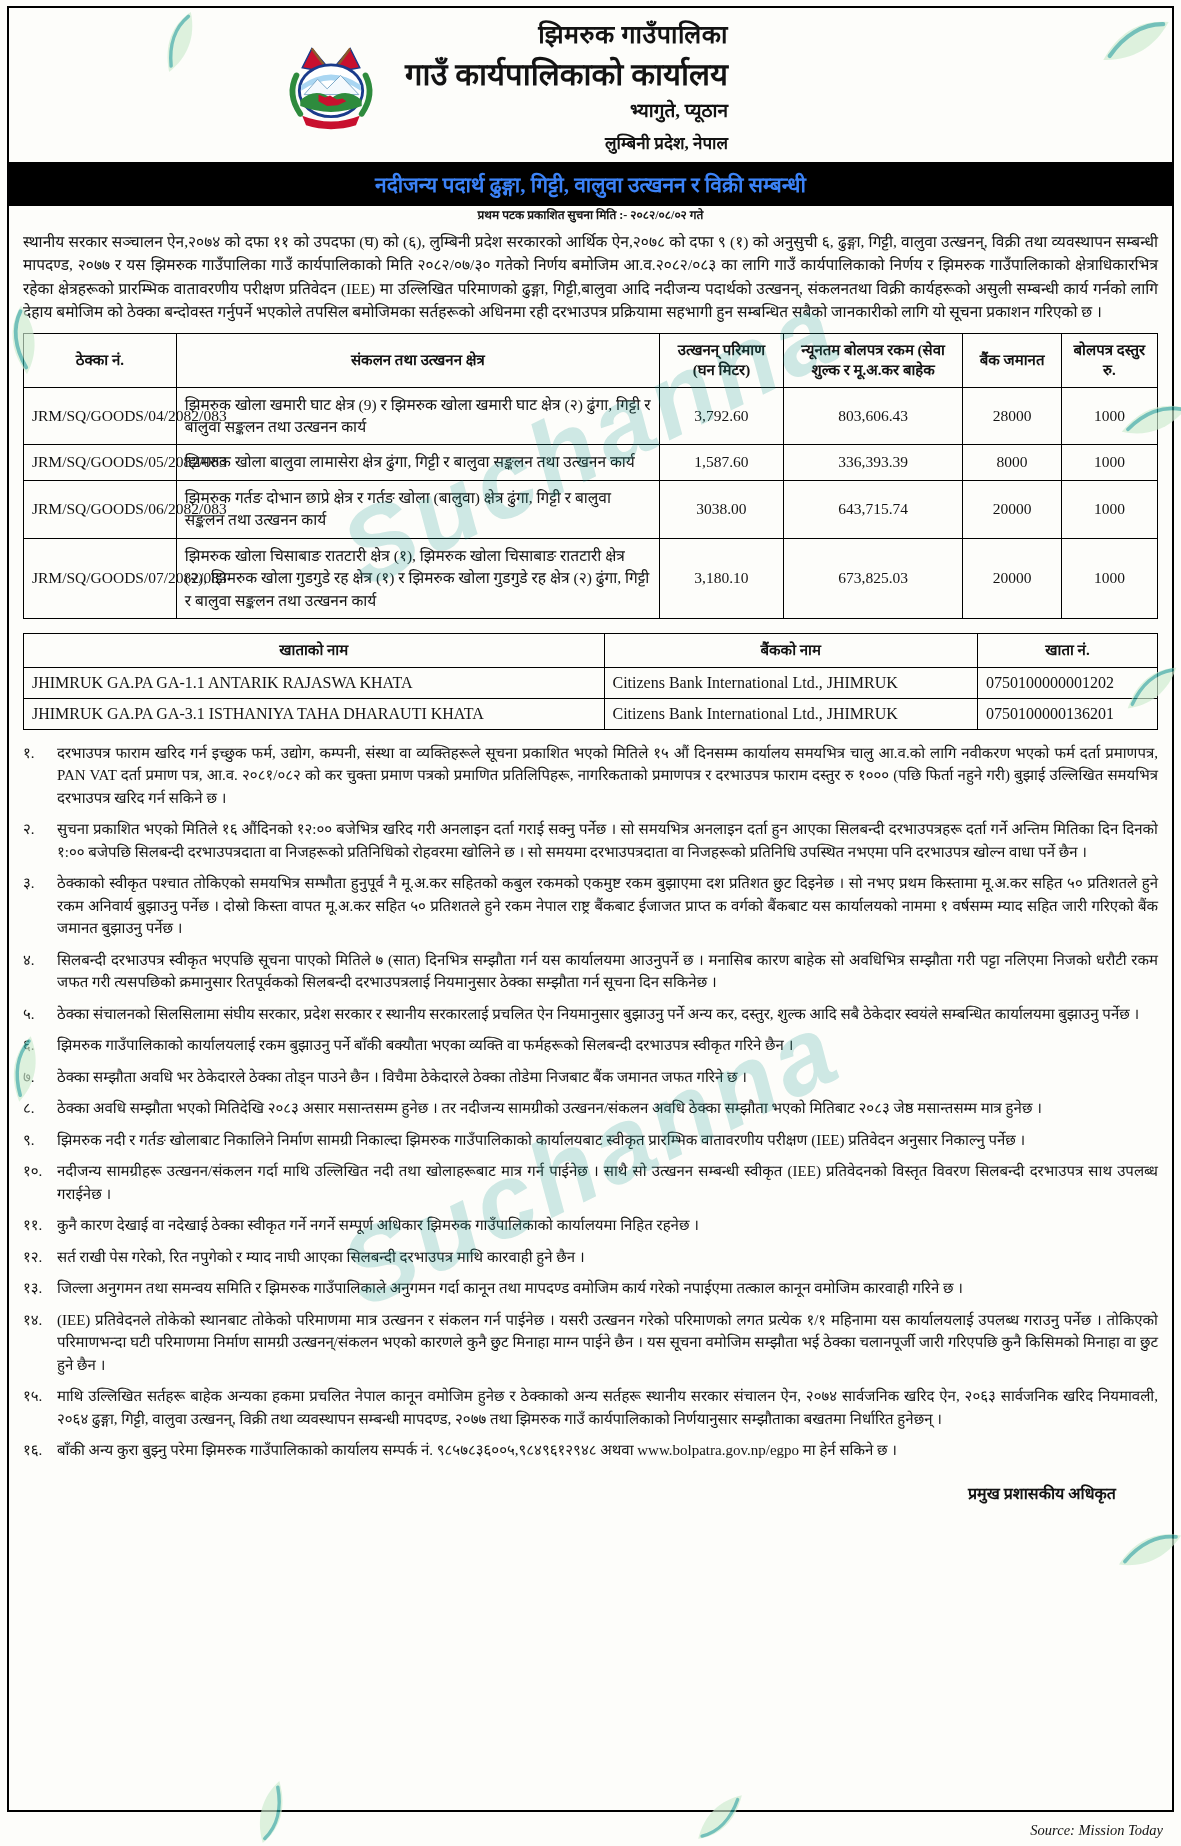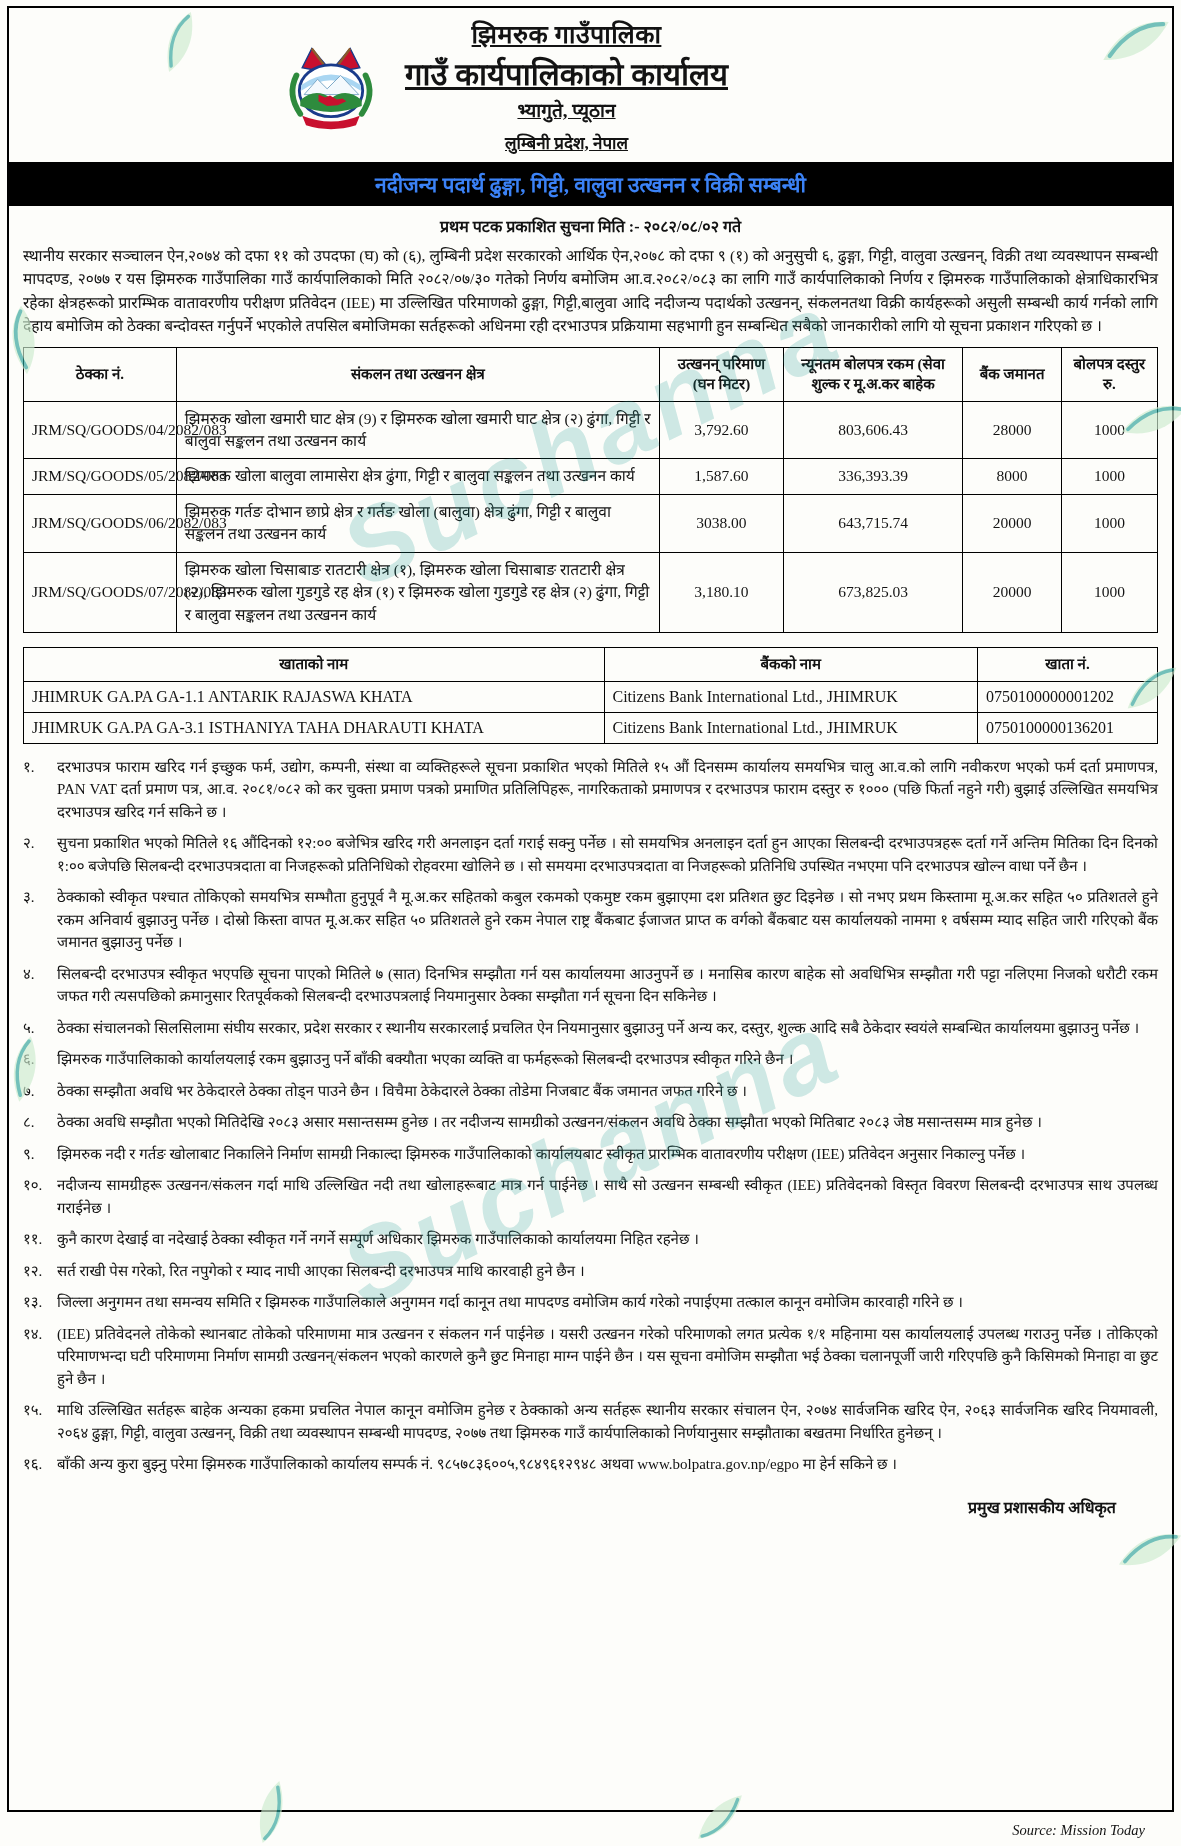--- a/index.html
+++ b/index.html
@@ -14,52 +14,52 @@
   .page{position:absolute;inset:0;overflow:hidden;background:#fdfdfa;}
   .frame{
     position:absolute;left:7px;right:7px;top:6px;bottom:34px;
     border:2px solid #000;
     padding:8px 14px 0 14px;
     background:transparent;
     z-index:2;
   }
   
   .doc-header{display:flex;justify-content:center;align-items:center;gap:26px;transform:translateX(-85px);}
-  .head-text{text-align:center;text-decoration:underline;}
+  .head-text{text-align:right;}
   .h-muni{font-size:25px;font-weight:bold;letter-spacing:.5px;}
   .h-office{font-size:31px;font-weight:bold;margin-top:2px;}
   .h-addr{font-size:19px;font-weight:bold;margin-top:3px;}
   .h-prov{font-size:17px;font-weight:bold;margin-top:8px;}
   .emblem{width:96px;height:100px;flex:0 0 auto;}
   
   .banner{
     background:#000;color:#3b82f6;
     text-align:center;font-weight:bold;font-size:21px;
     padding:8px 0;margin:8px -14px 0 -14px;
   }
-  .date-line{text-align:center;font-weight:bold;font-size:16px;margin-top:9px;}
+  .date-line{text-align:center;font-weight:bold;font-size:12px;}
   .intro{font-size:15.5px;line-height:1.5;text-align:justify;margin-top:7px;}
   
   table{border-collapse:collapse;width:100%;}
   th,td{border:1.5px solid #000;padding:6px 8px;vertical-align:middle;}
   th{font-weight:bold;text-align:center;font-size:15px;line-height:1.35;}
   .tender-table{margin-top:10px;table-layout:fixed;}
   .tender-table td{font-size:15.5px;line-height:1.45;}
   .c-id{font-size:15.5px;}
   .c-num{text-align:center;}
   .account-table{margin-top:14px;table-layout:fixed;padding-left:28px;}
   .account-table td{font-size:16px;}
   
   .terms{margin-top:12px;}
   .term{display:flex;margin-bottom:9px;}
   .term-num{flex:0 0 34px;font-size:15px;}
   .term-text{flex:1;font-size:15px;line-height:1.5;text-align:justify;}
   .signature{text-align:right;font-weight:bold;font-size:16px;margin:20px 42px 0 0;}
   .source{
-    position:absolute;right:36px;bottom:7px;
+    position:absolute;right:18px;bottom:7px;
     font-style:italic;font-size:14.5px;z-index:3;
   }
   
   .watermark{
     position:absolute;left:0;right:0;text-align:center;
     font-family:"Liberation Sans","DejaVu Sans",sans-serif;
     font-size:104px;font-weight:bold;font-style:italic;letter-spacing:5px;
     color:rgba(22,150,140,0.20);
     transform:rotate(-26deg);
     pointer-events:none;z-index:4;white-space:nowrap;

